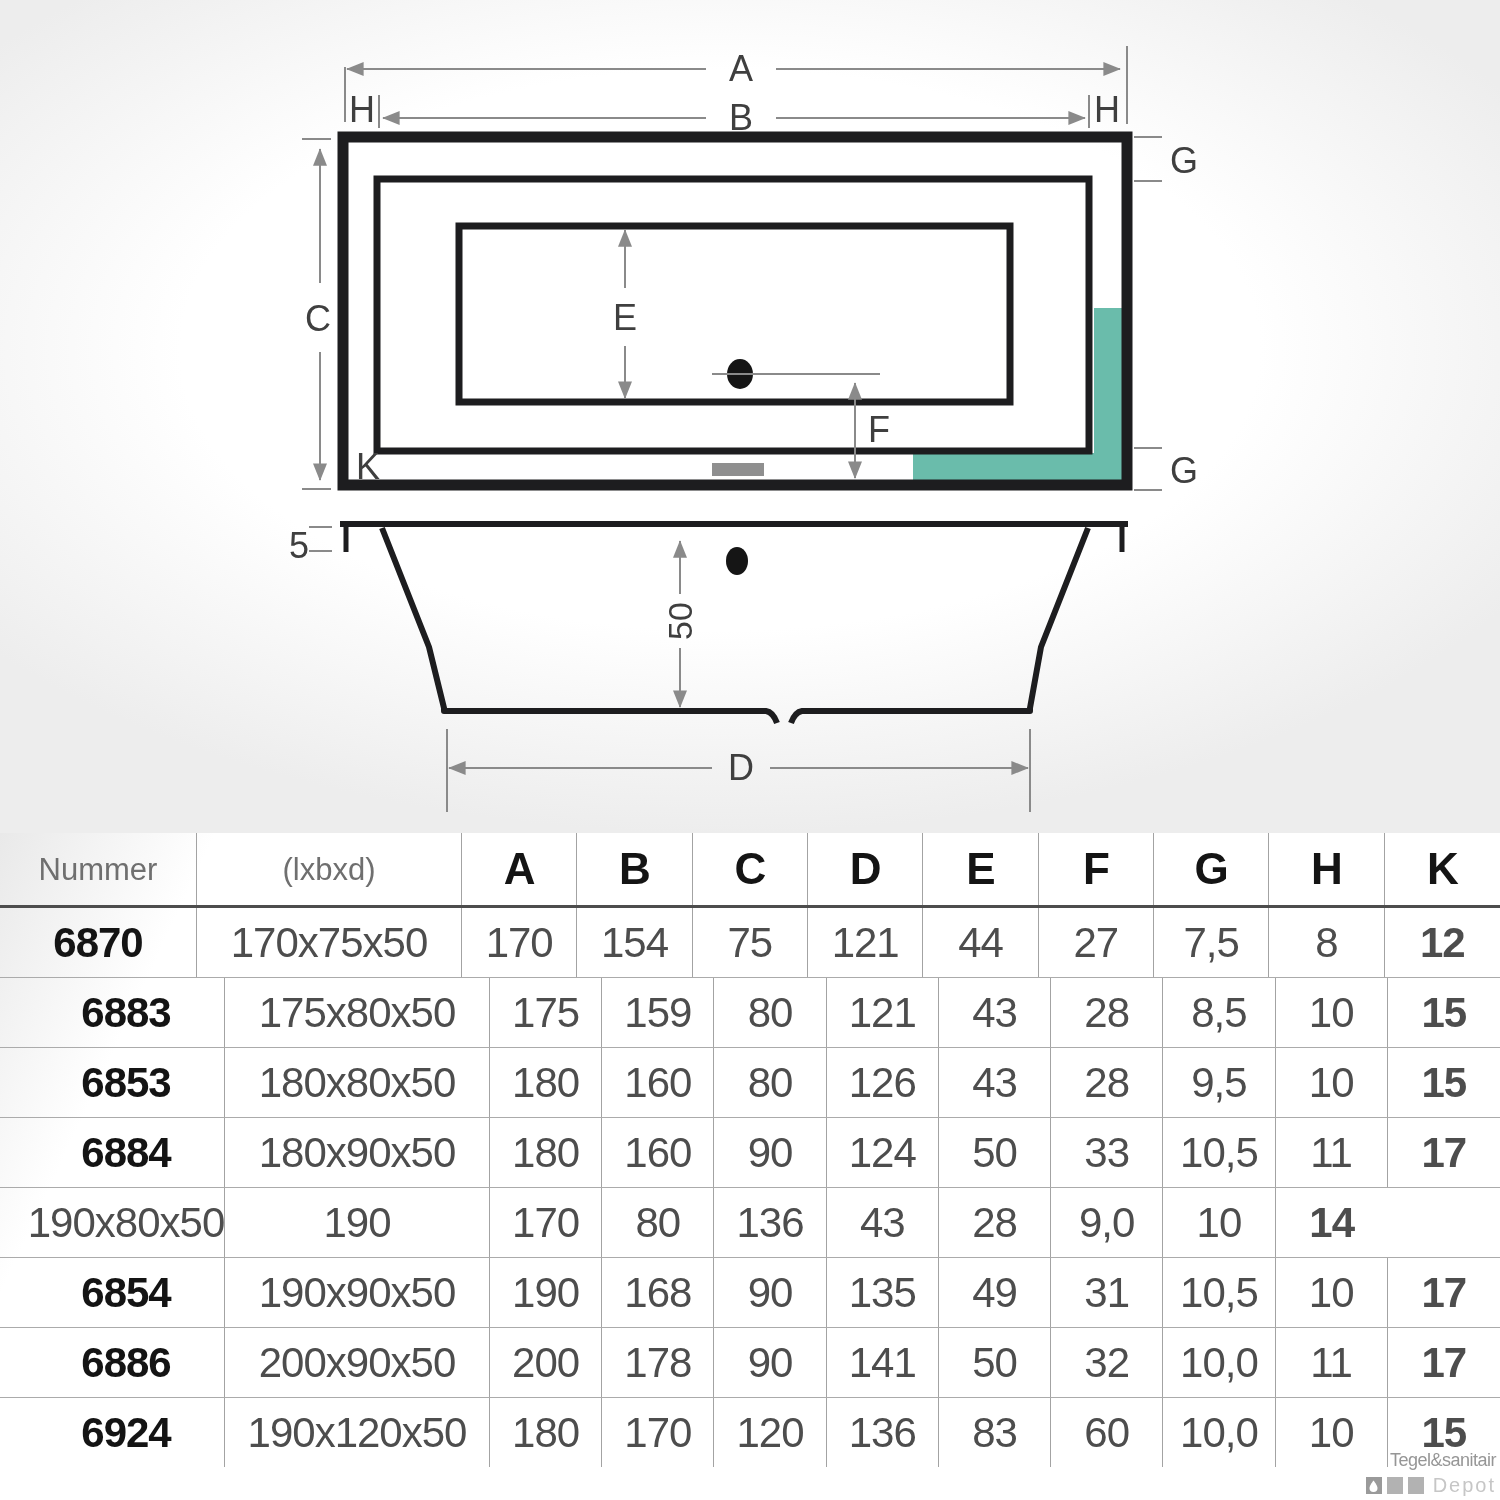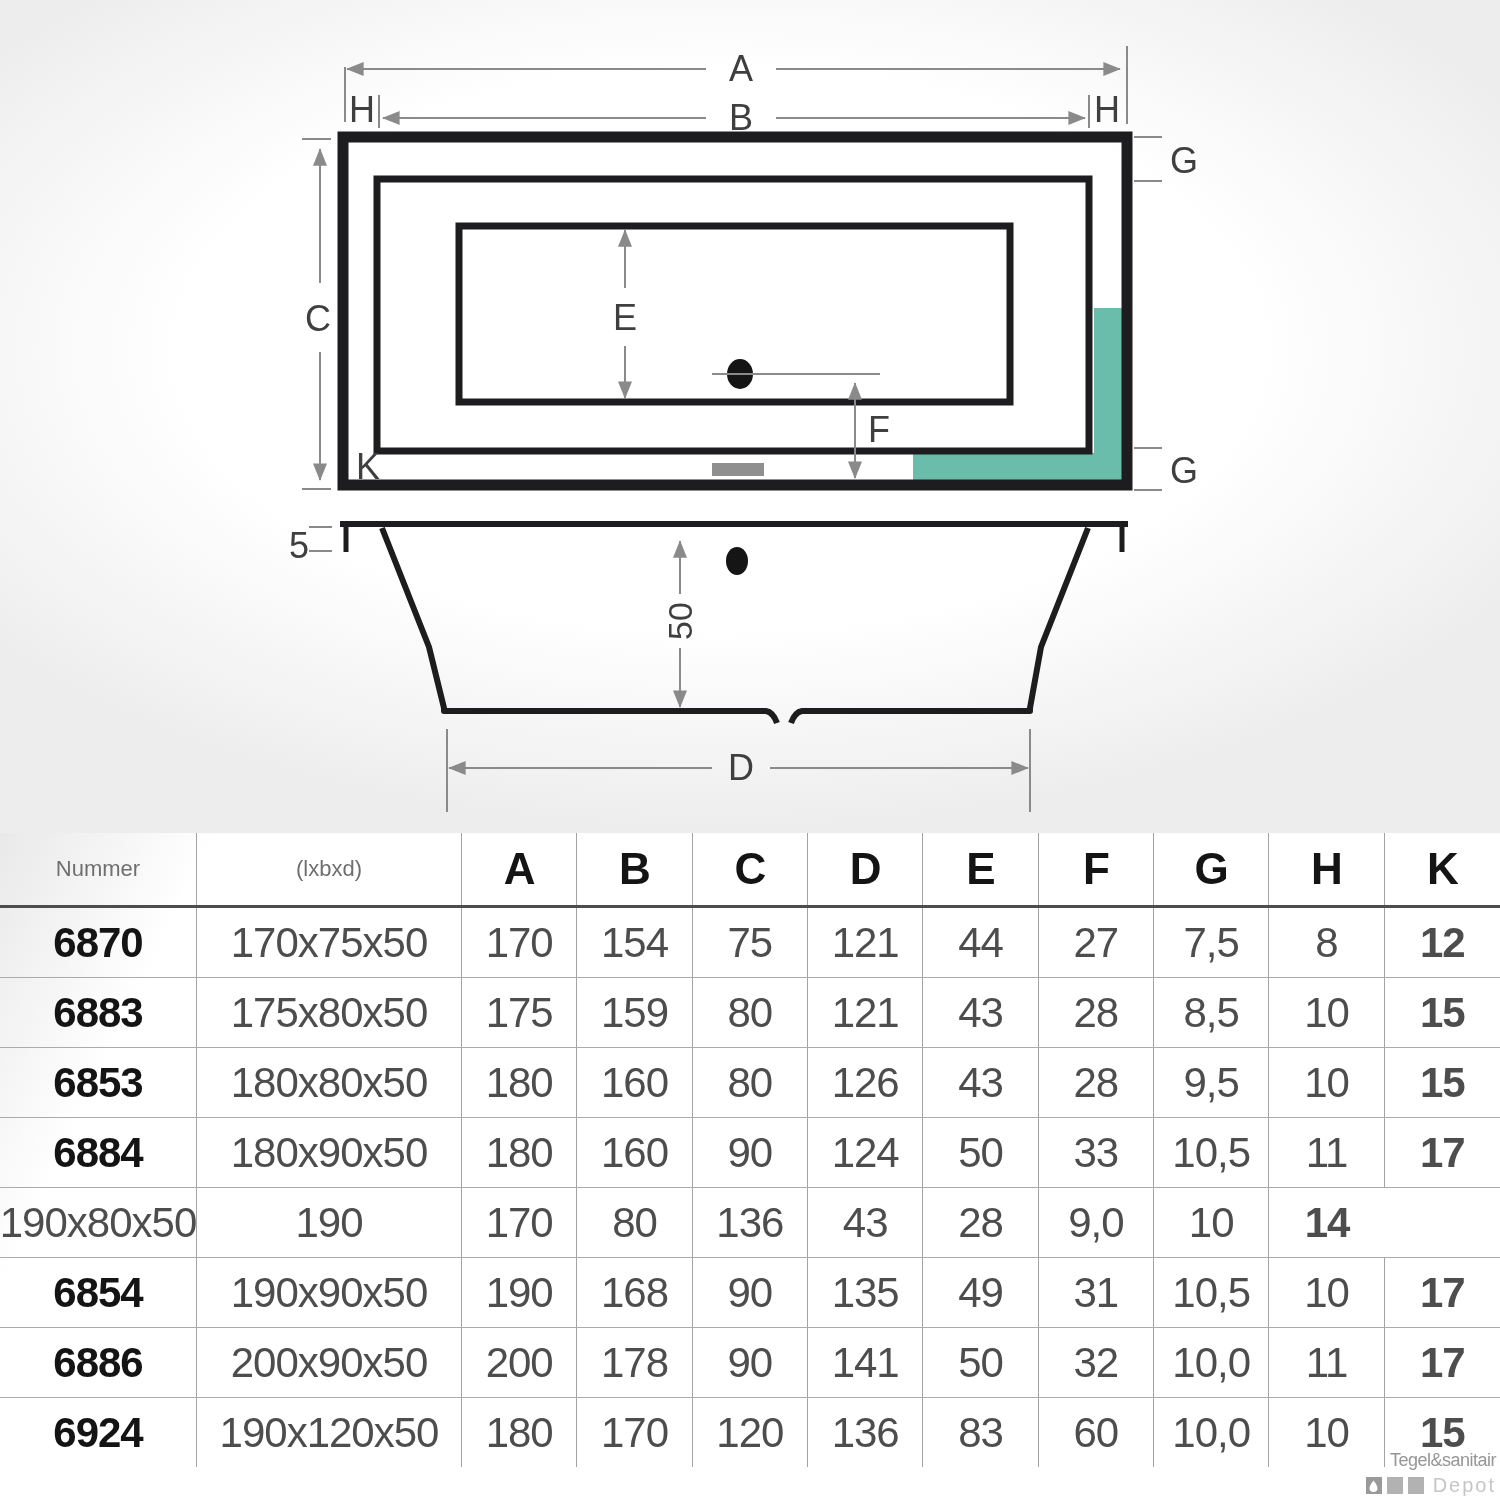--- a/index.html
+++ b/index.html
@@ -22,29 +22,29 @@
   .spec-table{
     position:absolute;left:0;top:833px;width:1500px;
     background:linear-gradient(115deg,#e9e9e9 0%,#ffffff 12%);
   }
   .t-row{
     display:grid;
     grid-template-columns:197px 265px repeat(9,1fr);
     height:69px;
   }
   .t-row.t-head{height:72px;border-bottom:3px solid #4d4d4d;}
-  .t-row.t-data + .t-row.t-data{border-top:1px solid #ababab;}
+  .t-row.t-data + .t-row.t-data{border-top:1px solid #ababab;padding-left:28px;}
   .t-cell{
     display:flex;align-items:center;justify-content:center;
     border-right:1px solid #a3a3a3;
     font-size:42px;color:#4d4d4d;line-height:1;
     letter-spacing:-1px;
   }
   .t-cell:last-child{border-right:none;font-weight:bold;}
-  .t-cell.h-small{font-size:22px;color:#6f6f6f;letter-spacing:0;}
+  .t-cell.h-small{font-size:31px;color:#6f6f6f;letter-spacing:0;}
   .t-cell.h-letter{font-weight:700;color:#141414;font-size:44px;}
   .t-cell.model{font-weight:700;color:#141414;}
   
   .watermark{
     position:absolute;right:4px;bottom:3px;width:130px;
     text-align:left;
   }
   .wm-brand{
     font-size:18px;font-weight:400;color:#969696;letter-spacing:-0.5px;
     white-space:nowrap;text-align:right;

